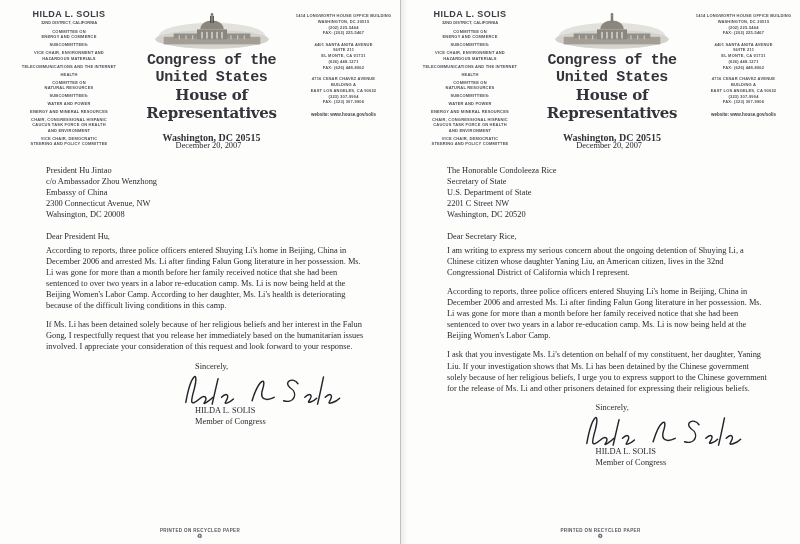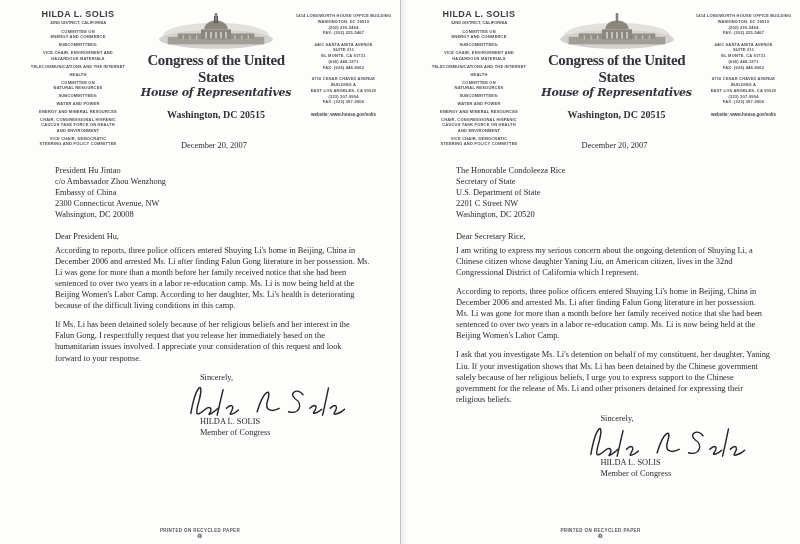--- a/index.html
+++ b/index.html
@@ -1,33 +1,33 @@
 <!DOCTYPE html>
 <html><head>
 <meta charset="utf-8">
 <style>
   html,body{margin:0;padding:0;}
   body{width:800px;height:544px;background:#e9e9e9;display:flex;overflow:hidden;}
   .page{width:400px;height:544px;background:#fdfdfc;position:relative;box-sizing:border-box;
-        font-family:"Liberation Serif", serif;color:#2a2a32;overflow:hidden;flex:0 0 400px;padding-left:9px;}
+        font-family:"Liberation Serif", serif;color:#2a2a32;overflow:hidden;flex:0 0 400px;}
   .page.right{border-left:1px solid #c0c0c0;
         background:linear-gradient(90deg,#ececea 0px,#fdfdfc 7px);}
   
   .letterhead{display:flex;padding:9px 8px 0 10px;height:132px;box-sizing:border-box;}
   .lh-left{width:118px;text-align:center;font-family:"Liberation Sans",sans-serif;flex:0 0 118px;}
   .lh-name{font-size:9px;font-weight:bold;letter-spacing:.4px;color:#3c3c44;}
   .lh-district{font-size:4px;margin:1px 0 4px;color:#55555c;font-weight:bold;}
   .lh-committees > div{font-size:4px;line-height:1.35;margin-bottom:2.6px;white-space:pre-line;
         font-weight:bold;color:#50505a;letter-spacing:.2px;}
   .lh-center{flex:1;text-align:center;padding-top:2px;}
   .capitol{display:block;margin:0 auto;}
-  .lh-title1{font-size:15px;font-weight:bold;font-family:Liberation Serif, serif;
+  .lh-title1{font-size:15px;font-weight:bold;font-family:Liberation Mono, monospace;
         letter-spacing:-0.4px;color:#33333b;margin-top:1px;}
-  .lh-title2{font-size:11px;font-weight:bold;font-family:"DejaVu Serif",serif;
-        letter-spacing:-0.3px;color:#33333b;font-style:italic;}
+  .lh-title2{font-size:15px;font-weight:bold;font-family:"DejaVu Serif",serif;
+        letter-spacing:-0.3px;color:#33333b;}
   .lh-title3{font-size:10px;font-weight:bold;font-family:Liberation Serif, serif;color:#33333b;margin-top:10px;}
   .lh-right{width:97px;flex:0 0 97px;text-align:center;font-family:"Liberation Sans",sans-serif;padding-top:4px;}
   .lh-offices > div{font-size:4px;line-height:1.45;margin-bottom:5.5px;font-weight:bold;
         color:#50505a;white-space:pre-line;letter-spacing:.2px;}
   .lh-website{font-size:4.5px;font-weight:bold;margin-top:7px;color:#3e3e46;}
   
   .letter-body{padding:8px 30px 0 46px;font-size:8.4px;line-height:1.32;}
   .date{margin-left:40%;margin-bottom:14px;}
   .recipient{white-space:pre-line;margin-bottom:10px;}
   .salutation{margin-bottom:3px;}

